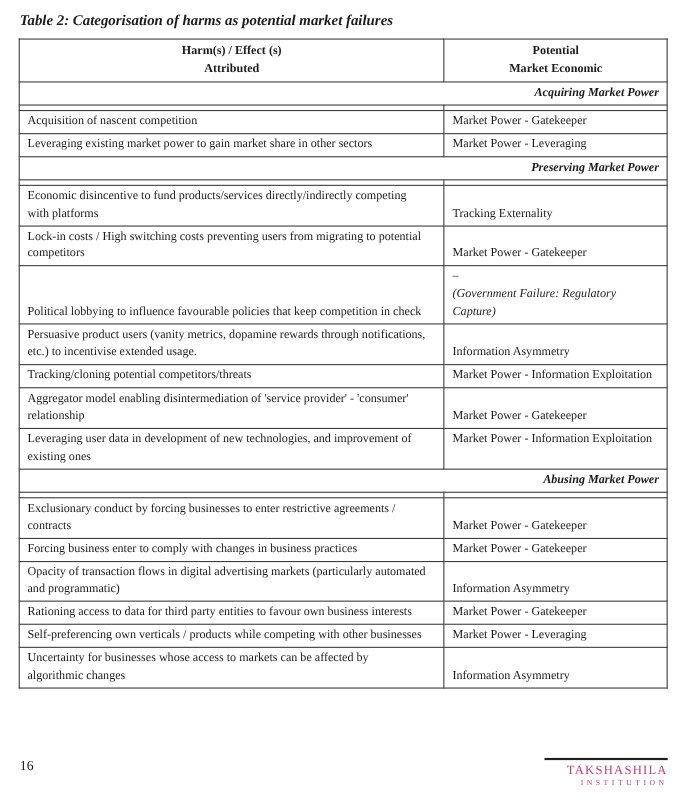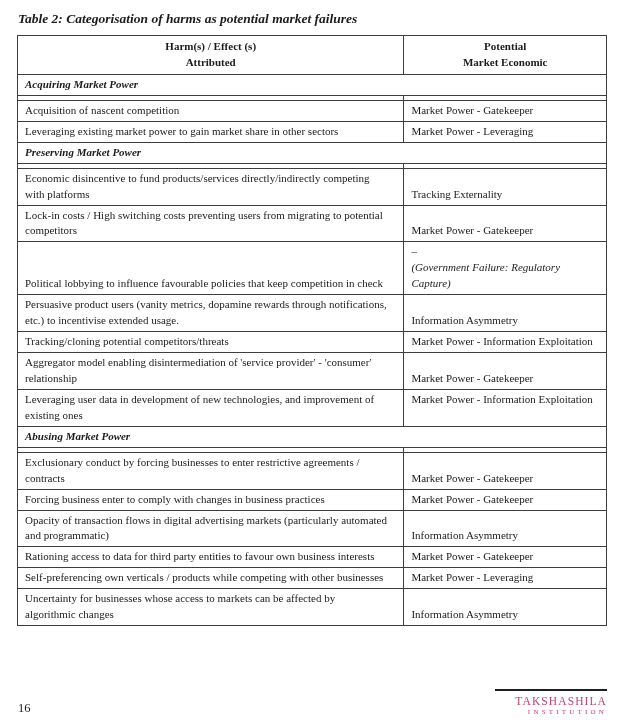--- a/index.html
+++ b/index.html
@@ -39,40 +39,40 @@
     word-wrap: break-word;
   }
   .harms-table th {
     text-align: center;
     font-weight: bold;
     vertical-align: middle;
     white-space: pre-line;
     padding: 3px 7px;
   }
   td.section-header {
-    text-align: left;
+    text-align: right;
     font-weight: bold;
     font-style: italic;
     vertical-align: middle;
   }
   tr.spacer-row td {
     height: 4px;
     padding: 0;
   }
   td.harm-cell {
     padding-right: 16px;
   }
   td.v-top { vertical-align: top; }
   td.v-middle { vertical-align: middle; }
   .failure-note { font-style: italic; }
   footer.page-footer {
     margin-top: auto;
     display: flex;
     justify-content: space-between;
-    align-items: flex-end;
+    align-items: flex-start;
     padding-top: 14px;
   }
   .page-number {
     font-size: 12.5px;
     padding-left: 1px;
   }
   .logo {
     text-align: right;
     border-top: 2px solid #1f1f1f;
     padding-top: 4px;

